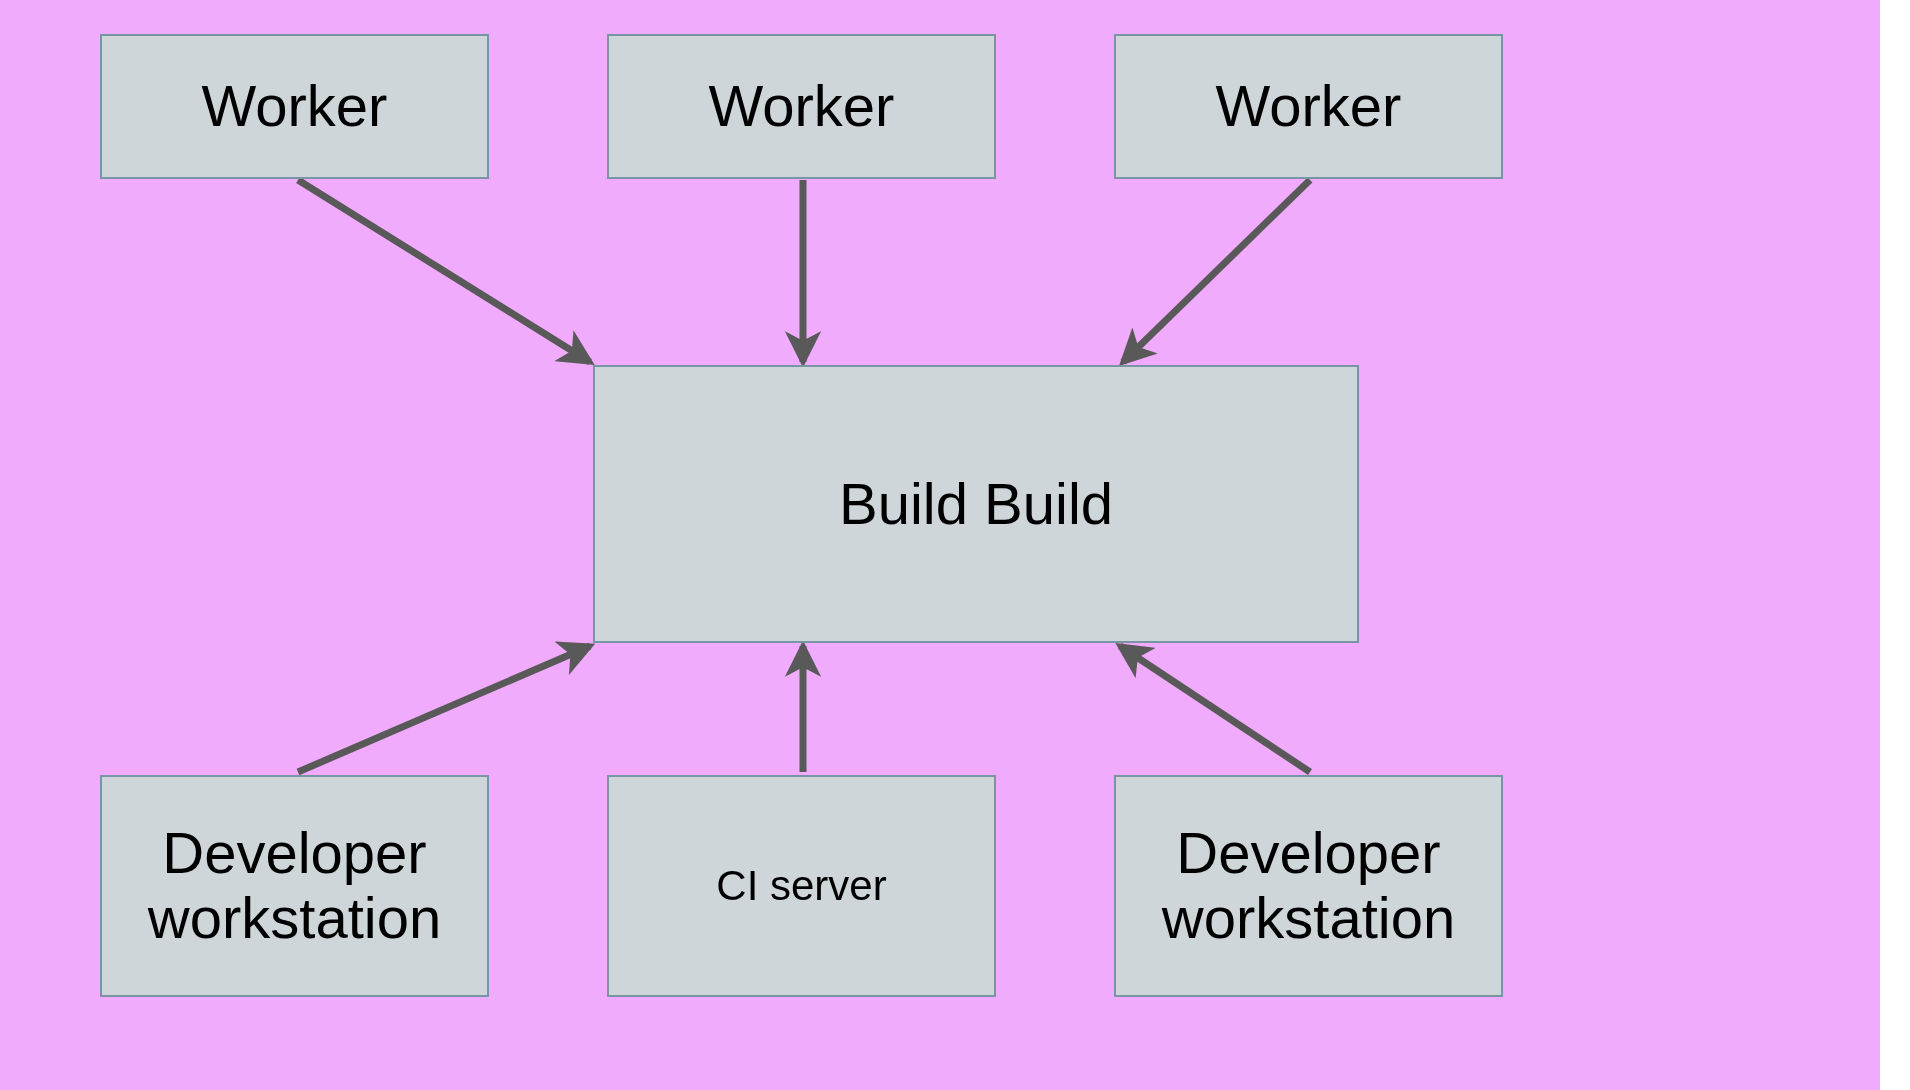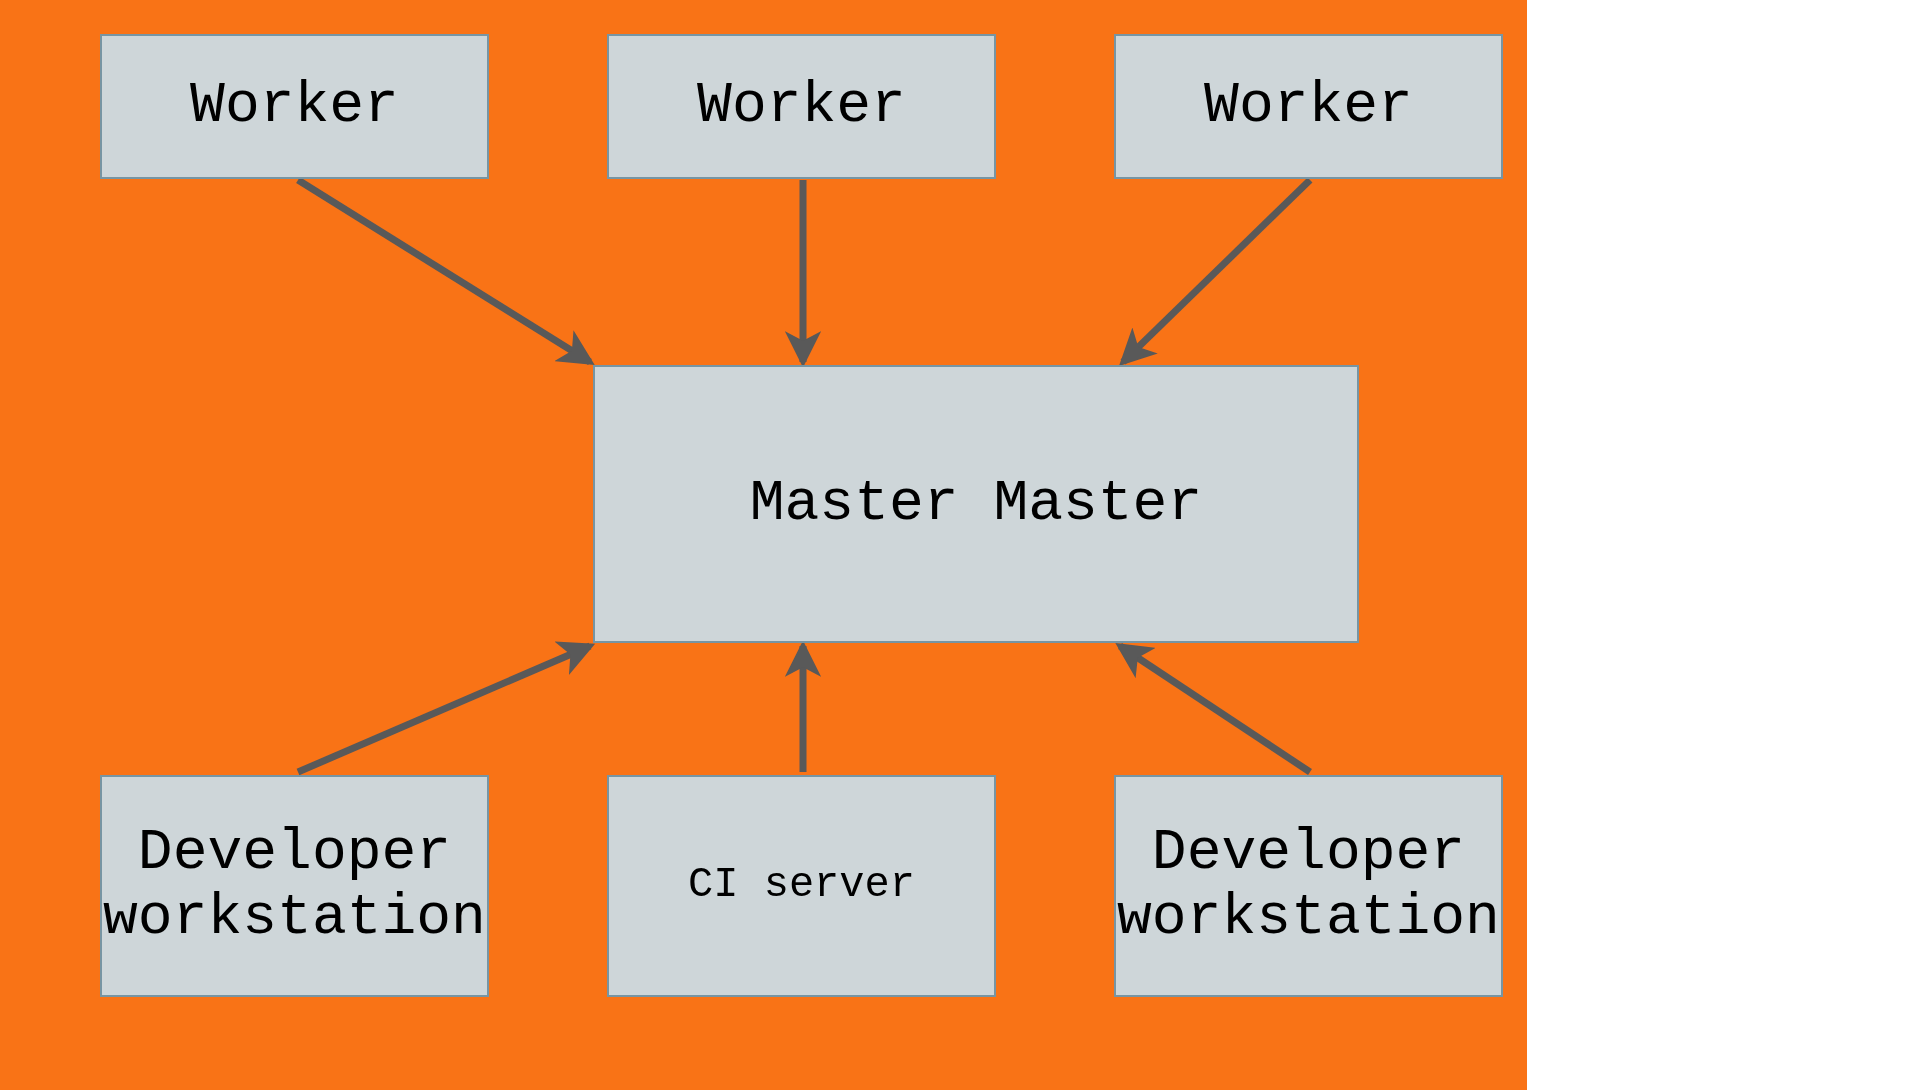--- a/index.html
+++ b/index.html
@@ -42,21 +42,21 @@
     font-weight: 400;
   }
   .node-label {
     display: block;
     padding: 0 6px;
   }
 </style>
 </head>
 <body style="width: 1910px; height: 1090px;">
 
-<div id="diagram" style="width: 1527px; height: 1090px; background: #f97316; font-family: Liberation Mono, monospace;">
+<div id="diagram" style="width: 1880px; height: 1090px; background: #f0abfc;">
 
   <svg id="edge-layer" viewBox="0 0 1910 1090" width="1910" height="1090" xmlns="http://www.w3.org/2000/svg">
     <defs>
       <marker id="arrowhead" markerWidth="5.2" markerHeight="5.2" refX="4.4" refY="2.6" orient="auto" markerUnits="strokeWidth">
         <path d="M 0 0 L 5.2 2.6 L 0 5.2 L 1.35 2.6 z" fill="#595959"></path>
       </marker>
     </defs>
     <g id="edges-group">
         <line x1="298" y1="180" x2="590" y2="362" stroke="#595959" stroke-width="7" marker-end="url(#arrowhead)"></line>
         <line x1="803" y1="180" x2="803" y2="362" stroke="#595959" stroke-width="7" marker-end="url(#arrowhead)"></line>
@@ -73,21 +73,21 @@
 
   <div class="node" style="left: 607px; top: 34px; width: 389px; height: 145px; background: rgb(206, 214, 217); border-color: rgb(119, 149, 163); color: rgb(0, 0, 0); font-size: 58px;">
     <span class="node-label">Worker</span>
   </div>
 
   <div class="node" style="left: 1114px; top: 34px; width: 389px; height: 145px; background: rgb(206, 214, 217); border-color: rgb(119, 149, 163); color: rgb(0, 0, 0); font-size: 58px;">
     <span class="node-label">Worker</span>
   </div>
 
   <div class="node" style="left: 593px; top: 365px; width: 766px; height: 278px; background: rgb(206, 214, 217); border-color: rgb(119, 149, 163); color: rgb(0, 0, 0); font-size: 58px;">
-    <span class="node-label">Master Master</span>
+    <span class="node-label">Build Build</span>
   </div>
 
   <div class="node" style="left: 100px; top: 775px; width: 389px; height: 222px; background: rgb(206, 214, 217); border-color: rgb(119, 149, 163); color: rgb(0, 0, 0); font-size: 58px;">
     <span class="node-label">Developer
 workstation</span>
   </div>
 
   <div class="node" style="left: 607px; top: 775px; width: 389px; height: 222px; background: rgb(206, 214, 217); border-color: rgb(119, 149, 163); color: rgb(0, 0, 0); font-size: 42px;">
     <span class="node-label">CI server</span>
   </div>

